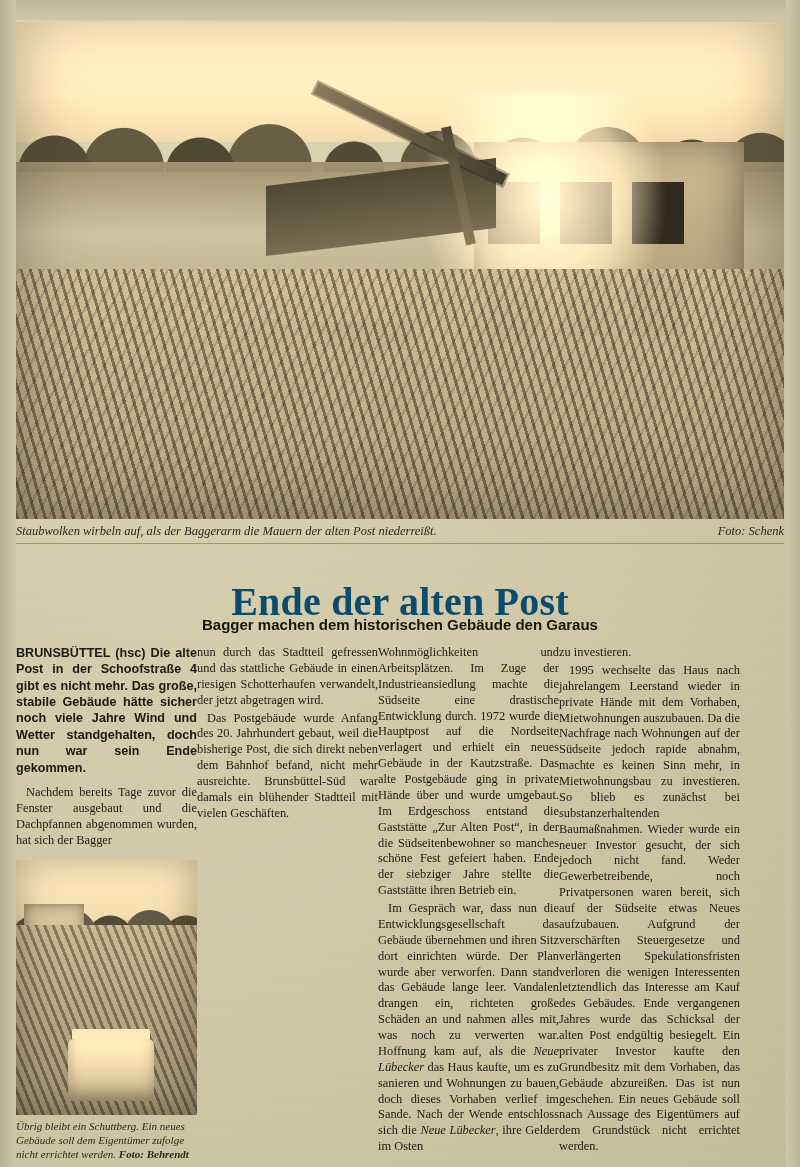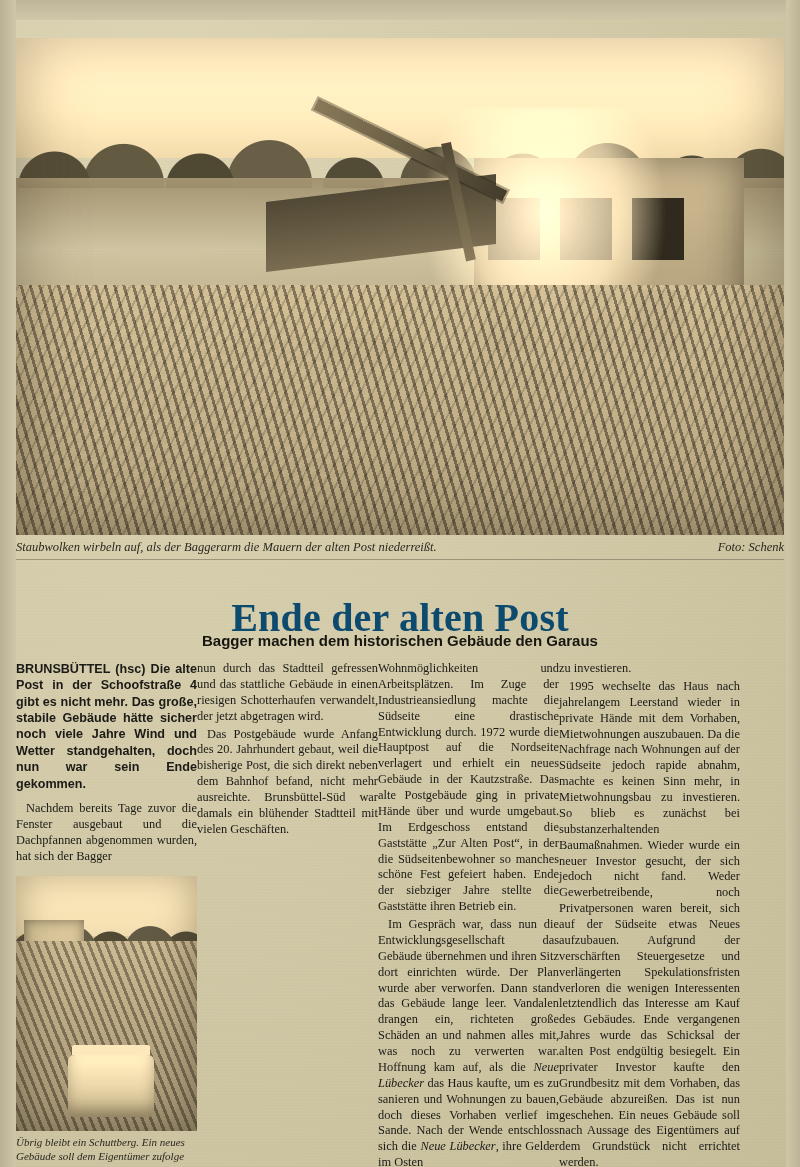--- a/index.html
+++ b/index.html
@@ -15,21 +15,20 @@
   .paper{
     position:absolute;inset:0;
     background:
       repeating-linear-gradient(0deg, rgba(0,0,0,0.012) 0px, rgba(0,0,0,0.012) 1px, rgba(255,255,255,0.012) 2px, rgba(255,255,255,0.012) 3px),
       radial-gradient(ellipse at 20% 10%, #ded5b4 0%, #d3cba9 45%, #c6bd99 100%);
   }
   .page{
     position:absolute;inset:0;
     padding:18px 16px 6px 16px;
     box-sizing:border-box;
-    margin-top:16px;
   }
   
   .masthead-ghost{
     position:absolute;
     top:28px;left:182px;right:18px;
     text-align:center;
     font-family:"Liberation Serif", serif;
     font-weight:bold;
     font-size:26px;
     letter-spacing:4px;

